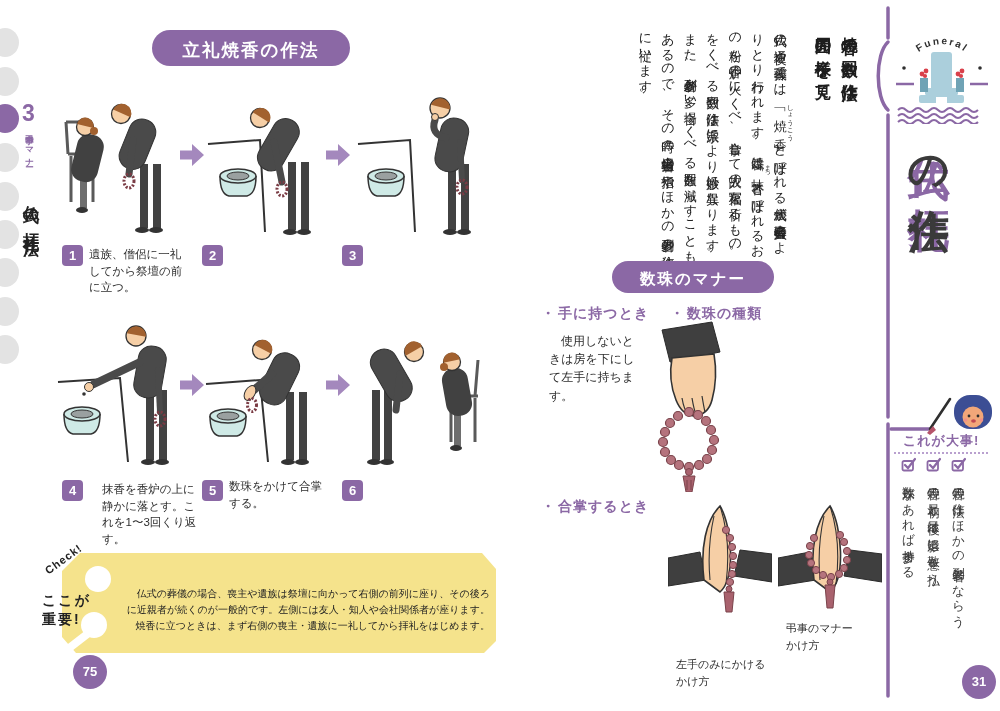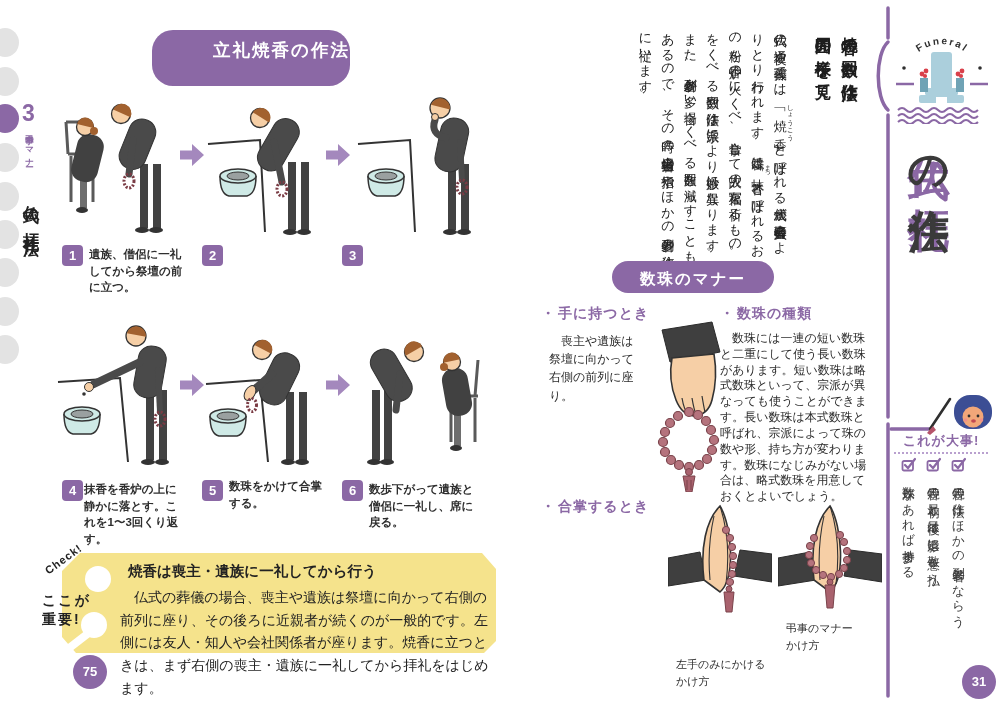--- a/index.html
+++ b/index.html
@@ -11,29 +11,29 @@
   .edge-tab{position:absolute;left:-9px;width:28px;height:29px;border-radius:50%;background:#e3e3e3;}
   .edge-tab.active{background:#8b68a5;}
   .ch-num{position:absolute;left:22px;top:100px;color:#8b68a5;font-size:23px;font-weight:bold;}
   .ch-cat{position:absolute;left:24px;top:128px;color:#8b68a5;font-size:8.5px;font-weight:bold;letter-spacing:1px;}
   .ch-title{position:absolute;left:20px;top:192px;color:#222;font-size:16px;font-weight:bold;letter-spacing:3px;}
   
   .pill{background:#8b68a5;color:#fff;font-weight:bold;text-align:center;border-radius:21px;}
   
   .stepnum{width:21px;height:21px;border-radius:4px;background:#8b68a5;color:#fff;
            font-size:13px;font-weight:bold;text-align:center;line-height:21px;}
-  .stepcap{font-size:11.5px;line-height:1.45;color:#2e2e2e;font-weight:bold;}
+  .stepcap{font-size:11.5px;line-height:1.45;color:#2e2e2e;}
   
   .checkbox-tag{background:#f5e38c;
      clip-path:polygon(18px 0,420px 0,434px 16px,434px 88px,422px 100px,14px 100px,0 84px,0 18px);}
   .whitehole{background:#fff;border-radius:50%;}
   .check-word{font-size:11px;font-weight:bold;letter-spacing:1px;transform:rotate(-36deg);color:#222;}
   .koko{font-size:14px;font-weight:bold;line-height:1.35;color:#222;letter-spacing:2px;}
   .chk-title{font-size:14.5px;font-weight:bold;color:#222;}
-  .chk-body{font-size:14px;line-height:1.62;color:#222;text-indent:1em;}
+  .chk-body{font-size:10px;line-height:1.62;color:#222;text-indent:1em;text-align:right;}
   
   .pagenum{width:34px;height:34px;border-radius:50%;background:#8b68a5;color:#fff;
            font-size:13px;font-weight:bold;text-align:center;line-height:34px;}
   
   .article{height:237px;line-height:1.73;}
   .article h2{margin:0 0 0 16px;font-size:16.5px;line-height:1.6;letter-spacing:1.5px;font-weight:bold;color:#1d1d1d;}
   .article p{margin:0;font-size:13px;letter-spacing:0.6px;color:#222;}
   .article rt{font-size:6.5px;letter-spacing:0;}
   
   .sec-head{color:#8b68a5;font-size:14px;font-weight:bold;letter-spacing:1px;}
@@ -61,21 +61,21 @@
     <div class="edge-tab" style="top:182px"></div>
     <div class="edge-tab" style="top:220px"></div>
     <div class="edge-tab" style="top:258px"></div>
     <div class="edge-tab" style="top:297px"></div>
     <div class="edge-tab" style="top:335px"></div>
   </div>
   <div class="ch-num">3</div>
   <div class="ch-cat v">弔事のマナー</div>
   <div class="ch-title v">仏式の拝礼作法</div>
 
-  <div class="abs pill" style="left:152px;top:30px;width:198px;height:56px;font-size:17.5px;line-height:40px;letter-spacing:2px;text-align:right;">立礼焼香の作法</div>
+  <div class="abs pill" style="left:152px;top:30px;width:198px;height:36px;font-size:17.5px;line-height:40px;letter-spacing:2px;">立礼焼香の作法</div>
 
   <svg class="abs" style="left:54px;top:82px" width="124" height="158" viewBox="0 0 124 158">
     <path d="M14,72 L42,72 M17,74 L17,120 M39,74 L39,120 M14,72 L12,40 M12,40 L38,40" stroke="#5a5a5a" stroke-width="3" fill="none"></path>
     <rect x="26" y="92" width="7" height="34" fill="#6e6e6e"></rect>
       <ellipse cx="28" cy="128" rx="6" ry="3" fill="#333"></ellipse>
     <rect x="20" y="52" width="27" height="48" rx="12" fill="#414141" transform="rotate(14 33 76)"></rect>
     <circle cx="31" cy="45" r="8.5" fill="#f6cfa6" stroke="#333" stroke-width="1.3"></circle>
     <path d="M22.5,44 A8.5,8.5 0 0 1 39.5,44 Z" fill="#a2612f" transform="rotate(14 31 45)"></path>
     <circle cx="40" cy="49" r="4" fill="#a2612f"></circle>
     <rect x="86" y="82" width="8" height="64" fill="#424242"></rect>
@@ -198,49 +198,47 @@
   </svg>
 
   <svg class="abs" style="left:180px;top:374px" width="24" height="22" viewBox="0 0 24 22">
     <polygon points="0,6.5 12,6.5 12,0 24,11 12,22 12,15.5 0,15.5" fill="#a488bd"></polygon>
     </svg>
   <svg class="abs" style="left:326px;top:374px" width="24" height="22" viewBox="0 0 24 22">
     <polygon points="0,6.5 12,6.5 12,0 24,11 12,22 12,15.5 0,15.5" fill="#a488bd"></polygon>
     </svg>
 
   <div class="abs stepnum" style="left:62px;top:480px">4</div>
-  <div class="abs stepcap" style="left:84px;top:481px;width:102px">抹香を香炉の上に静かに落とす。これを1〜3回くり返す。</div>
+  <div class="abs stepcap" style="left:102px;top:481px;width:102px">抹香を香炉の上に静かに落とす。これを1〜3回くり返す。</div>
   <div class="abs stepnum" style="left:202px;top:480px">5</div>
   <div class="abs stepcap" style="left:229px;top:478px;width:102px">数珠をかけて合掌する。</div>
   <div class="abs stepnum" style="left:342px;top:480px">6</div>
-  <div class="abs stepcap" style="left:369px;top:481px;width:108px">数歩下がって遺族と僧侶に一礼し、席に戻る。</div>
 
   <div class="abs checkbox-tag" style="left:62px;top:553px;width:434px;height:100px"></div>
   <div class="abs whitehole" style="left:85px;top:566px;width:26px;height:26px"></div>
   <div class="abs whitehole" style="left:81px;top:612px;width:26px;height:26px"></div>
   <div class="abs" style="left:60px;top:638px;width:34px;height:8px;background:#fff;transform:rotate(-38deg)"></div>
   <div class="abs check-word" style="left:42px;top:553px">Check!</div>
   <div class="abs koko" style="left:42px;top:591px">
     <div>ここが</div>
     <div>重要!</div>
   </div>
-  <div class="abs chk-title" style="left:128px;top:562px">焼香は喪主・遺族に一礼してから行う</div>
   <div class="abs chk-body" style="left:120px;top:586px;width:370px">仏式の葬儀の場合、喪主や遺族は祭壇に向かって右側の前列に座り、その後ろに近親者が続くのが一般的です。左側には友人・知人や会社関係者が座ります。焼香に立つときは、まず右側の喪主・遺族に一礼してから拝礼をはじめます。</div>
 
   <div class="abs pagenum" style="left:73px;top:655px">75</div>
 
   <div class="abs v article" style="left:533px;top:24px;width:330px">
     <h2><span>焼香の回数や作法は</span><br><span>周囲の様子を見て</span></h2>
     <p><span>仏式の通夜や葬儀では、「</span><ruby><span>焼香</span><rt>しょうこう</rt></ruby><span>」と呼ばれる儀式が会葬者全員によりとり行われます。焼香は「</span><ruby><span>抹</span><rt>まっ</rt></ruby><span>香」と呼ばれるお香の粉を香炉の火にくべ、合掌して故人の冥福を祈るもの。抹香をくべる回数や作法は宗派により微妙に異なります。また、参列者が多い場合、くべる回数を減らすこともあるので、その時々の会場担当者の指示やほかの参列者の作法に従います。</span></p>
   </div>
 
   <div class="abs pill" style="left:612px;top:261px;width:162px;height:32px;font-size:15.5px;line-height:36px;letter-spacing:2px;">数珠のマナー</div>
 
   <div class="abs sec-head" style="left:541px;top:305px">手に持つとき</div>
-  <div class="abs sec-body" style="left:549px;top:332px;width:96px">喪主や遺族は祭壇に向かって右側の前列に座り。</div>
+  <div class="abs sec-body" style="left:549px;top:332px;width:96px">使用しないときは房を下にして左手に持ちます。</div>
 
   <svg class="abs" style="left:632px;top:320px" width="115" height="172" viewBox="0 0 115 172">
     <polygon points="30,10 80,2 88,32 38,42" fill="#3f3f3f" stroke="#2b2b2b"></polygon>
     <path d="M40,38 Q36,60 44,80 Q50,95 62,96 Q76,95 80,80 Q86,58 82,34 Z" fill="#f6cfa6" stroke="#333" stroke-width="1.6"></path>
     <path d="M50,78 Q52,90 56,94 M60,78 Q62,90 64,94 M70,76 Q72,88 73,92" stroke="#333" stroke-width="1.2" fill="none"></path>
     <g fill="#b5737d" stroke="#7a434b" stroke-width="1.2">
       <circle cx="57" cy="92" r="4.5"></circle>
         <circle cx="46" cy="96" r="4.5"></circle>
         <circle cx="38" cy="103" r="4.5"></circle>
       <circle cx="33" cy="112" r="4.5"></circle>
@@ -255,22 +253,21 @@
       <circle cx="82" cy="120" r="4.5"></circle>
         <circle cx="79" cy="110" r="4.5"></circle>
         <circle cx="74" cy="101" r="4.5"></circle>
       <circle cx="66" cy="95" r="4.5"></circle>
     </g>
     <circle cx="57" cy="152" r="3.5" fill="#a9626e" stroke="#7a434b"></circle>
     <polygon points="51,156 63,156 60,172 54,172" fill="#a9626e" stroke="#7a434b"></polygon>
     <path d="M55,160 L55,170 M59,160 L59,170" stroke="#7a434b" stroke-width="1"></path>
   </svg>
 
-  <div class="abs sec-head" style="left:720px;top:305px">数珠の種類</div>
-  <div class="abs sec-body" style="left:720px;top:331px;width:150px;line-height:1.32">数珠には一連の短い数珠と二重にして使う長い数珠があります。短い数珠は略式数珠といって、宗派が異なっても使うことができます。長い数珠は本式数珠と呼ばれ、宗派によって珠の数や形、持ち方が変わります。数珠になじみがない場合は、略式数珠を用意しておくとよいでしょう。</div>
+  <div class="abs sec-head" style="left:670px;top:305px">数珠の種類</div>
 
   <div class="abs sec-head" style="left:541px;top:498px">合掌するとき</div>
 
   <svg class="abs" style="left:668px;top:500px" width="104" height="118" viewBox="0 0 104 118">
     <polygon points="0,58 32,52 38,80 0,86" fill="#3f3f3f" stroke="#2b2b2b"></polygon>
     <polygon points="104,54 72,50 66,76 104,82" fill="#3f3f3f" stroke="#2b2b2b"></polygon>
     <path d="M52,6 C38,20 32,48 36,80 L52,92 C68,78 64,26 52,6 Z" fill="#f6cfa6" stroke="#333" stroke-width="1.6"></path>
     <path d="M52,6 C58,24 62,52 58,84 M46,16 C42,34 40,58 42,80" stroke="#333" stroke-width="1.1" fill="none"></path>
     <g fill="#b5737d" stroke="#7a434b" stroke-width="1">
       <circle cx="58" cy="30" r="3.6"></circle>

